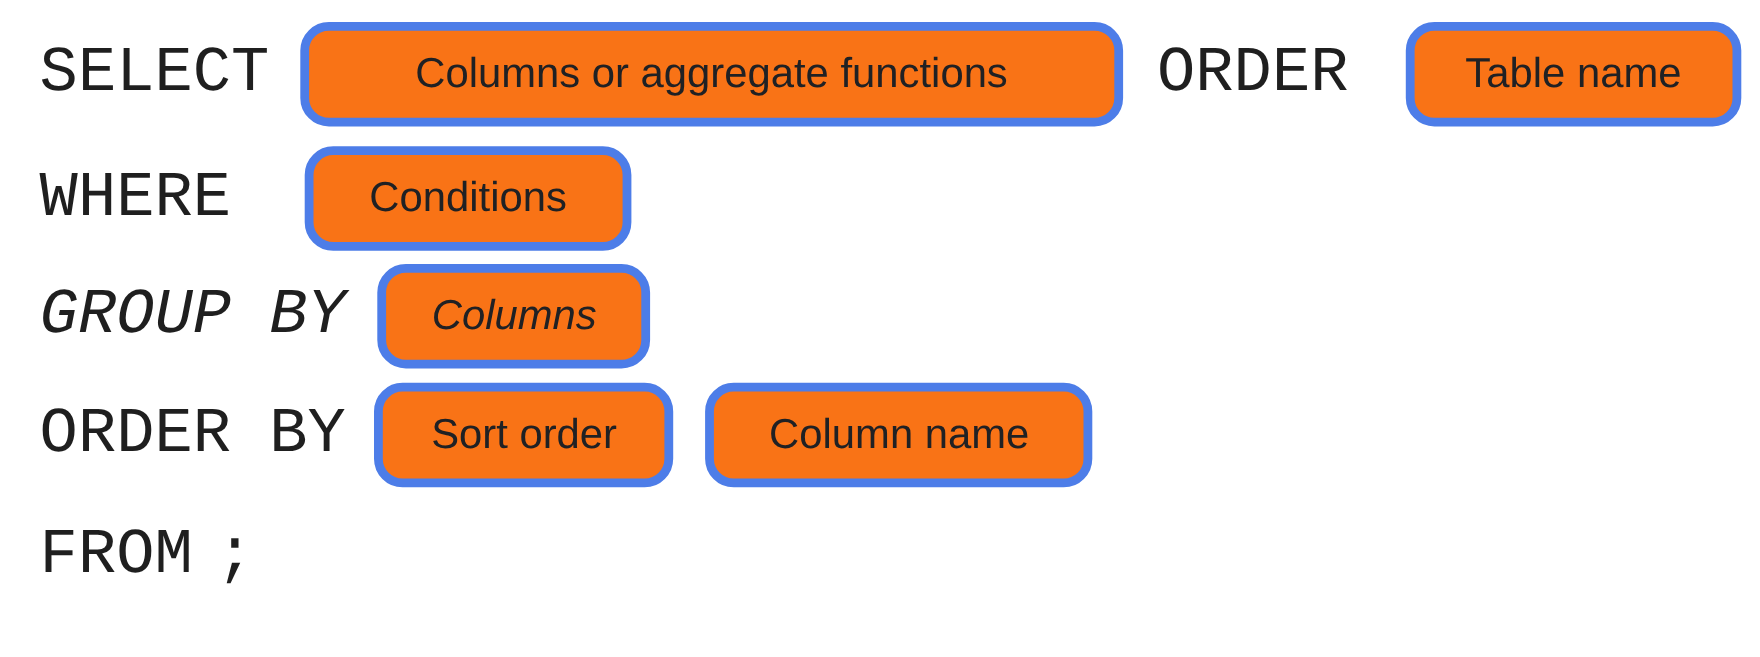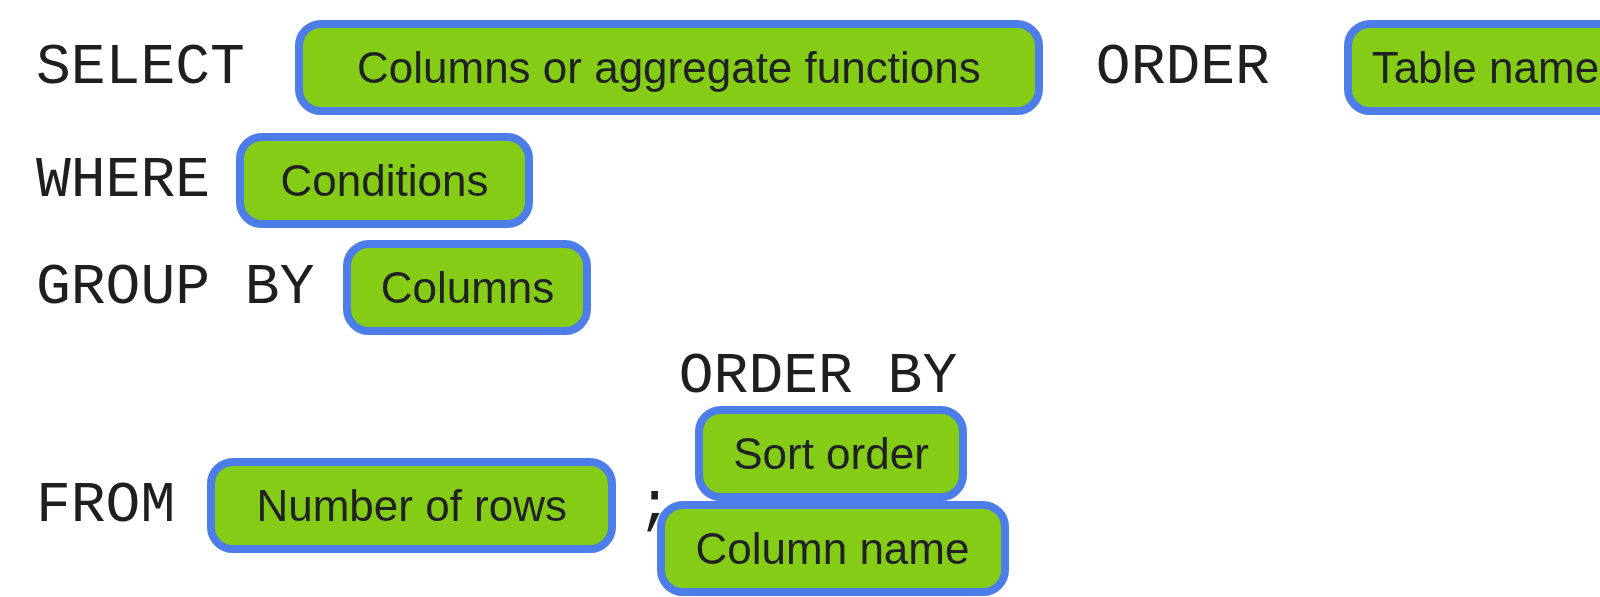--- a/index.html
+++ b/index.html
@@ -14,54 +14,54 @@
     background: #ffffff;
     font-family: "Liberation Sans", sans-serif;
   }
 
   .row {
     display: flex;
     align-items: center;
     height: 95px;
     padding-left: 36px;
   }
-  .row-select   { margin-top: 20px; gap: 22px; }
-  .row-where    { margin-top: 18px; }
-  .row-groupby  { margin-top: 12px; }
-  .row-orderby  { margin-top: 13px; flex-direction: column; }
+  .row-select   { margin-top: 20px; }
+  .row-where    { margin-top: 18px; gap: 41px; }
+  .row-groupby  { margin-top: 12px; font-style: italic; }
+  .row-orderby  { margin-top: 13px; }
   .row-limit    { margin-top: 15px; }
 
   .kw {
     font-family: "Liberation Mono", monospace;
     font-size: 58px;
     font-weight: 400;
     color: var(--ink);
     white-space: pre;
     line-height: 1;
     flex: 0 0 auto;
   }
   .kw-from { margin-left: 31px; }
 
   .box {
     height: 95px;
     border: 8px solid var(--accent);
     border-radius: 26px;
-    background: #84cc16;
+    background: #f97316;
     display: flex;
     align-items: center;
     justify-content: center;
-    font-size: 44px;
+    font-size: 38px;
     font-weight: 500;
     color: #202124;
     white-space: nowrap;
     flex: 0 0 auto;
   }
 
   .b-agg     { width: 748px; margin-left: 28px; }
-  .b-table   { width: 283px; margin-left: 52px; }
+  .b-table   { width: 305px; margin-left: 52px; }
   .b-cond    { width: 297px; margin-left: 26px; }
   .b-cols    { width: 248px; margin-left: 29px; }
   .b-colname { width: 352px; margin-left: 29px; }
   .b-sort    { width: 272px; margin-left: 26px; }
   .b-numrows { width: 409px; margin-left: 32px; }
 
   .terminator {
     font-family: "Liberation Mono", monospace;
     font-size: 58px;
     color: var(--ink);
@@ -93,17 +93,16 @@
   </div>
 
   <div class="row row-orderby">
     <span class="kw">ORDER BY</span>
     <span class="box b-sort">Sort order</span>
     <span class="box b-colname">Column name</span>
   </div>
 
   <div class="row row-limit">
     <span class="kw">FROM</span>
-    <span class="box b-numrows">Number of rows</span>
     <span class="terminator">;</span>
   </div>
 
 </div>
 
 </body></html>

